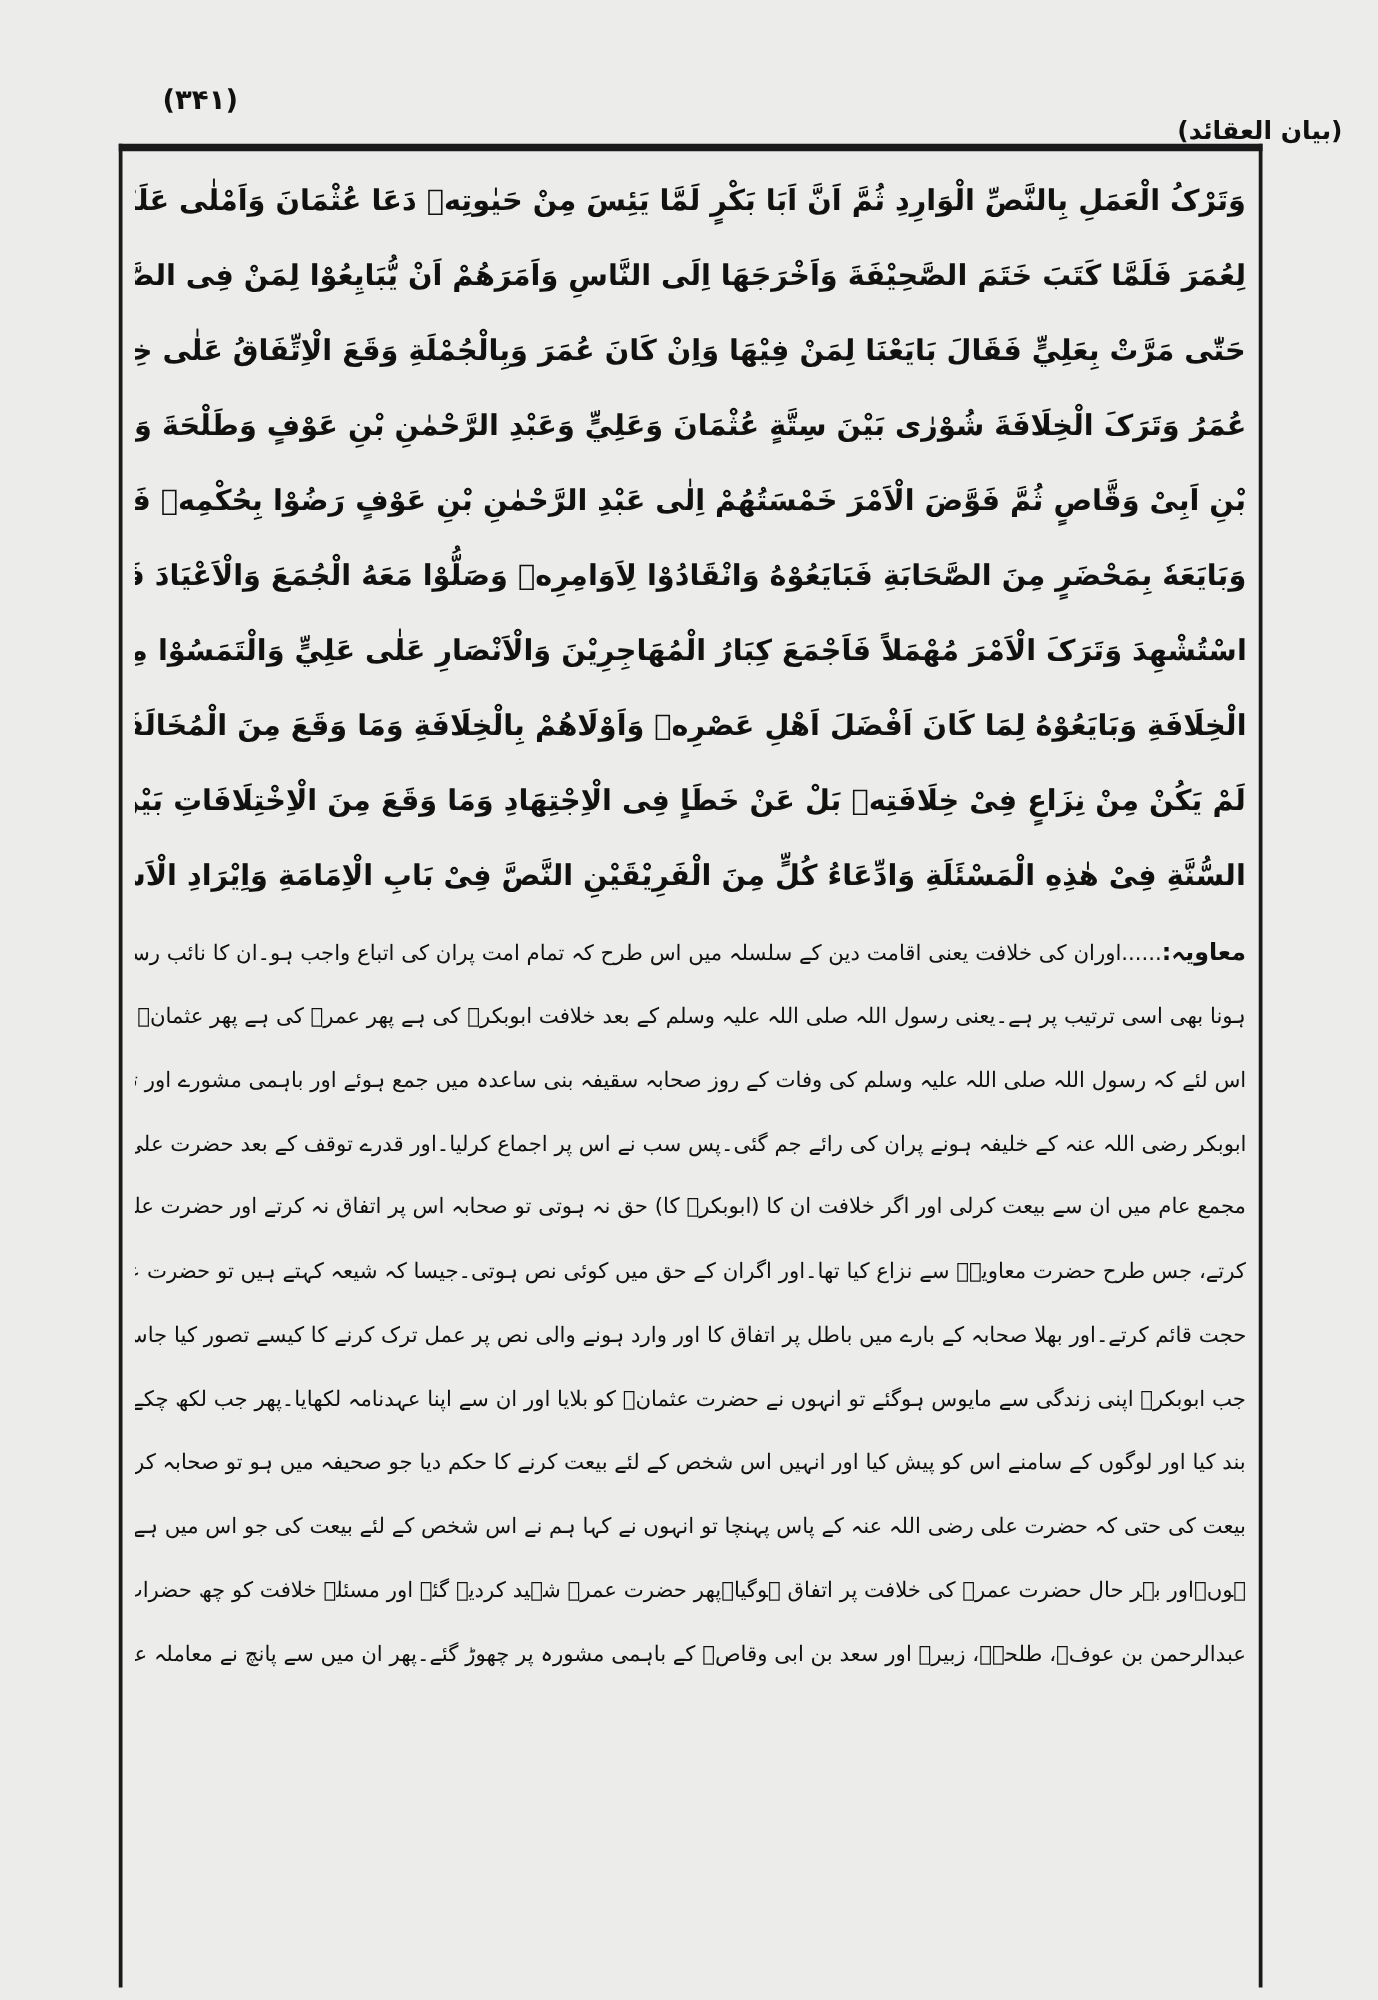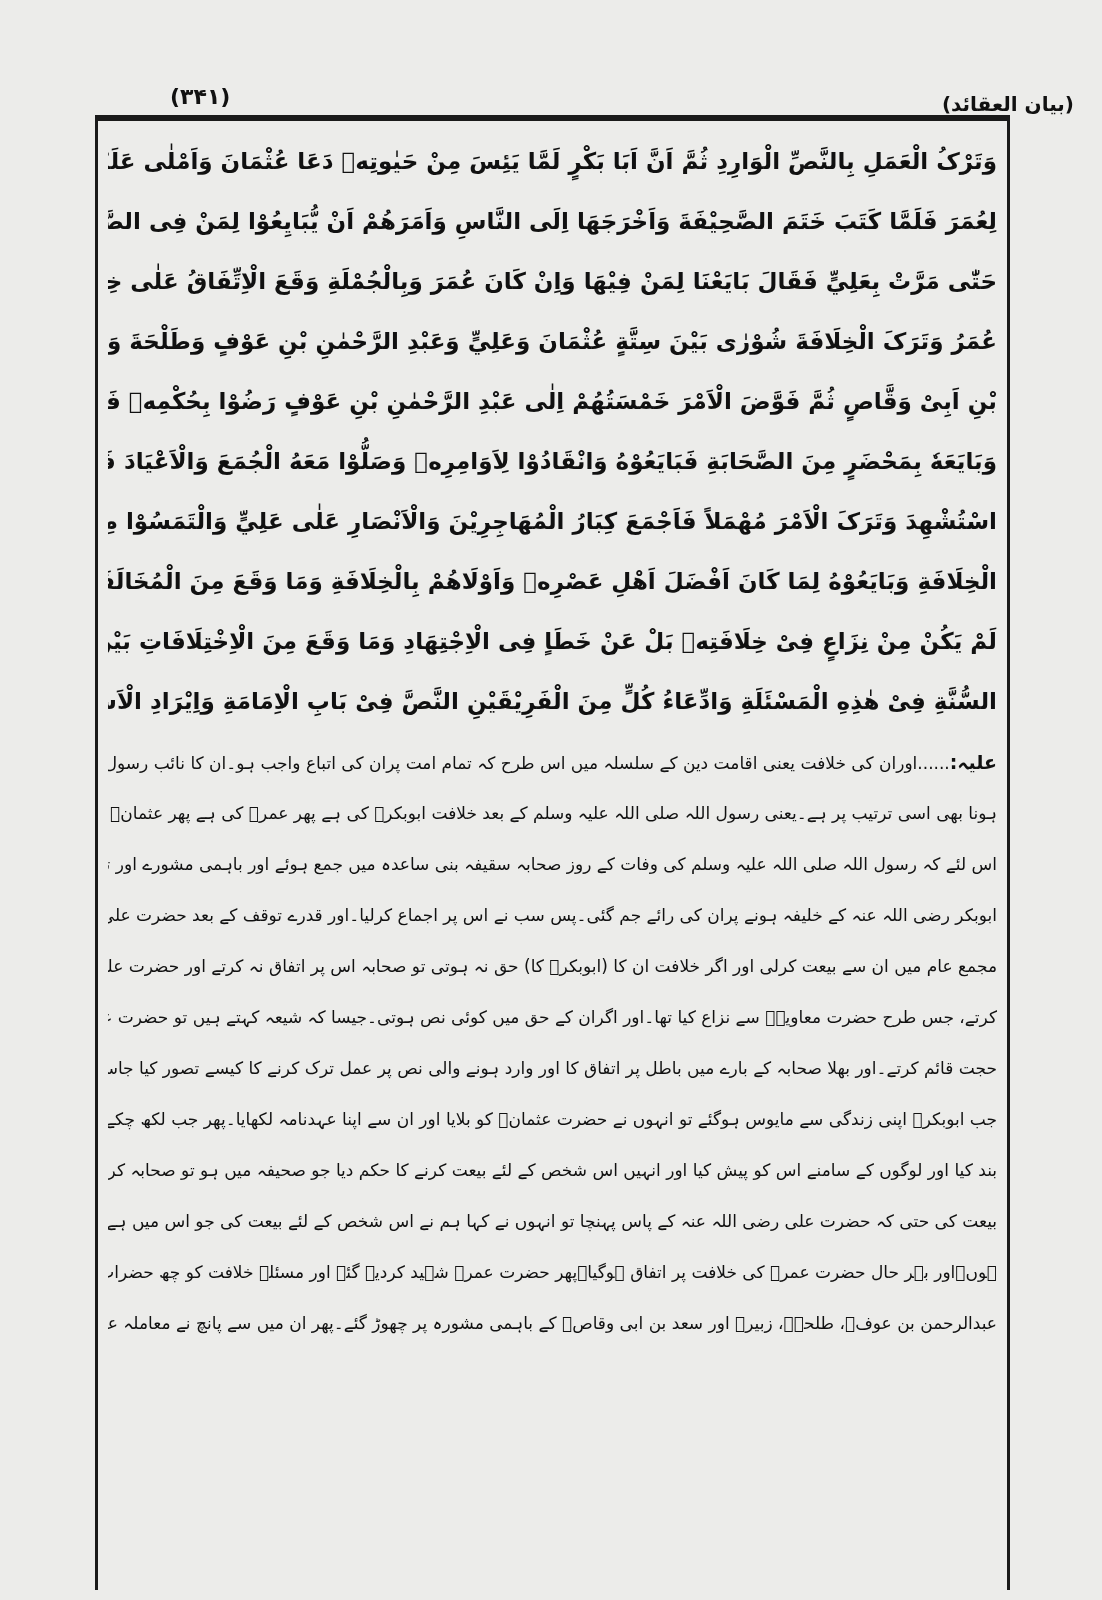--- a/index.html
+++ b/index.html
@@ -4,24 +4,23 @@
 <style>
   html, body { margin: 0; padding: 0; }
   body {
     width: 1102px; height: 1600px; overflow: hidden;
     background: #ececea;
     font-family: "DejaVu Sans", sans-serif;
     position: relative;
     color: #111;
   }
   .page-number {
-    position: absolute; left: 130px; top: 84px;
+    position: absolute; left: 130px; top: 68px;
     font-size: 22px; font-weight: bold; direction: rtl;
     font-family: "DejaVu Sans", sans-serif;
-    margin-left: 40px;
   }
   .running-head {
     position: absolute; right: 28px; top: 92px;
     font-size: 20px; font-weight: bold; direction: rtl;
     font-family: "DejaVu Sans", sans-serif;
   }
   .frame {
     position: absolute; left: 95px; top: 115px;
     width: 915px; height: 1475px;
     border-top: 6px solid #1a1a1a;
@@ -76,21 +75,21 @@
     <div class="arabic-line">بْنِ اَبِىْ وَقَّاصٍ ثُمَّ فَوَّضَ الْاَمْرَ خَمْسَتُهُمْ اِلٰى عَبْدِ الرَّحْمٰنِ بْنِ عَوْفٍ رَضُوْا بِحُكْمِهٖ فَاخْتَارَ عُثْمَانَ</div>
     <div class="arabic-line">وَبَايَعَهٗ بِمَحْضَرٍ مِنَ الصَّحَابَةِ فَبَايَعُوْهُ وَانْقَادُوْا لِاَوَامِرِهٖ وَصَلُّوْا مَعَهُ الْجُمَعَ وَالْاَعْيَادَ فَكَانَ اِجْمَاعًا ثُمَّ</div>
     <div class="arabic-line">اسْتُشْهِدَ وَتَرَکَ الْاَمْرَ مُهْمَلاً فَاَجْمَعَ كِبَارُ الْمُهَاجِرِيْنَ وَالْاَنْصَارِ عَلٰى عَلِيٍّ وَالْتَمَسُوْا مِنْهُ قُبُوْلَ</div>
     <div class="arabic-line">الْخِلَافَةِ وَبَايَعُوْهُ لِمَا كَانَ اَفْضَلَ اَهْلِ عَصْرِهٖ وَاَوْلَاهُمْ بِالْخِلَافَةِ وَمَا وَقَعَ مِنَ الْمُخَالَفَاتِ وَالْمُحَارَبَاتِ</div>
     <div class="arabic-line">لَمْ يَكُنْ مِنْ نِزَاعٍ فِىْ خِلَافَتِهٖ بَلْ عَنْ خَطَاٍ فِى الْاِجْتِهَادِ وَمَا وَقَعَ مِنَ الْاِخْتِلَافَاتِ بَيْنَ الشِّيْعَةِ وَاَهْلِ</div>
     <div class="arabic-line">السُّنَّةِ فِىْ هٰذِهِ الْمَسْئَلَةِ وَادِّعَاءُ كُلٍّ مِنَ الْفَرِيْقَيْنِ النَّصَّ فِىْ بَابِ الْاِمَامَةِ وَاِيْرَادِ الْاَسْوِلَةِ وَالْاَجْوِبَةِ مِنَ</div>
   </div>
 
   <div class="urdu-block">
     <div class="urdu-line">
-      <span class="urdu-label">علیہ:</span><span>......اوران کی خلافت یعنی اقامت دین کے سلسلہ میں اس طرح کہ تمام امت پران کی اتباع واجب ہو۔ان کا نائب رسول</span>
+      <span class="urdu-label">معاویہ:</span><span>......اوران کی خلافت یعنی اقامت دین کے سلسلہ میں اس طرح کہ تمام امت پران کی اتباع واجب ہو۔ان کا نائب رسول</span>
     </div>
     <div class="urdu-line">ہونا بھی اسی ترتیب پر ہے۔یعنی رسول اللہ صلی اللہ علیہ وسلم کے بعد خلافت ابوبکرؓ کی ہے پھر عمرؓ کی ہے پھر عثمانؓ کی پھر علیؓ کی ہے۔اور یہ</div>
     <div class="urdu-line">اس لئے کہ رسول اللہ صلی اللہ علیہ وسلم کی وفات کے روز صحابہ سقیفہ بنی ساعدہ میں جمع ہوئے اور باہمی مشورے اور تو تو اور مَیں مَیں کے بعد</div>
     <div class="urdu-line">ابوبکر رضی اللہ عنہ کے خلیفہ ہونے پران کی رائے جم گئی۔پس سب نے اس پر اجماع کرلیا۔اور قدرے توقف کے بعد حضرت علیؓ نے بھی</div>
     <div class="urdu-line">مجمع عام میں ان سے بیعت کرلی اور اگر خلافت ان کا (ابوبکرؓ کا) حق نہ ہوتی تو صحابہ اس پر اتفاق نہ کرتے اور حضرت علیؓ ان سے نزاع</div>
     <div class="urdu-line">کرتے، جس طرح حضرت معاویہؓ سے نزاع کیا تھا۔اور اگران کے حق میں کوئی نص ہوتی۔جیسا کہ شیعہ کہتے ہیں تو حضرت علی صحابہ پر</div>
     <div class="urdu-line">حجت قائم کرتے۔اور بھلا صحابہ کے بارے میں باطل پر اتفاق کا اور وارد ہونے والی نص پر عمل ترک کرنے کا کیسے تصور کیا جاسکتا ہے۔پھر</div>
     <div class="urdu-line">جب ابوبکرؓ اپنی زندگی سے مایوس ہوگئے تو انہوں نے حضرت عثمانؓ کو بلایا اور ان سے اپنا عہدنامہ لکھایا۔پھر جب لکھ چکے تو اس صحیفہ کو مہر</div>
     <div class="urdu-line">بند کیا اور لوگوں کے سامنے اس کو پیش کیا اور انہیں اس شخص کے لئے بیعت کرنے کا حکم دیا جو صحیفہ میں ہو تو صحابہ کرام رضی اللہ عنہم نے</div>
     <div class="urdu-line">بیعت کی حتی کہ حضرت علی رضی اللہ عنہ کے پاس پہنچا تو انہوں نے کہا ہم نے اس شخص کے لئے بیعت کی جو اس میں ہے اگرچہ وہ عمرؓ ہی</div>

